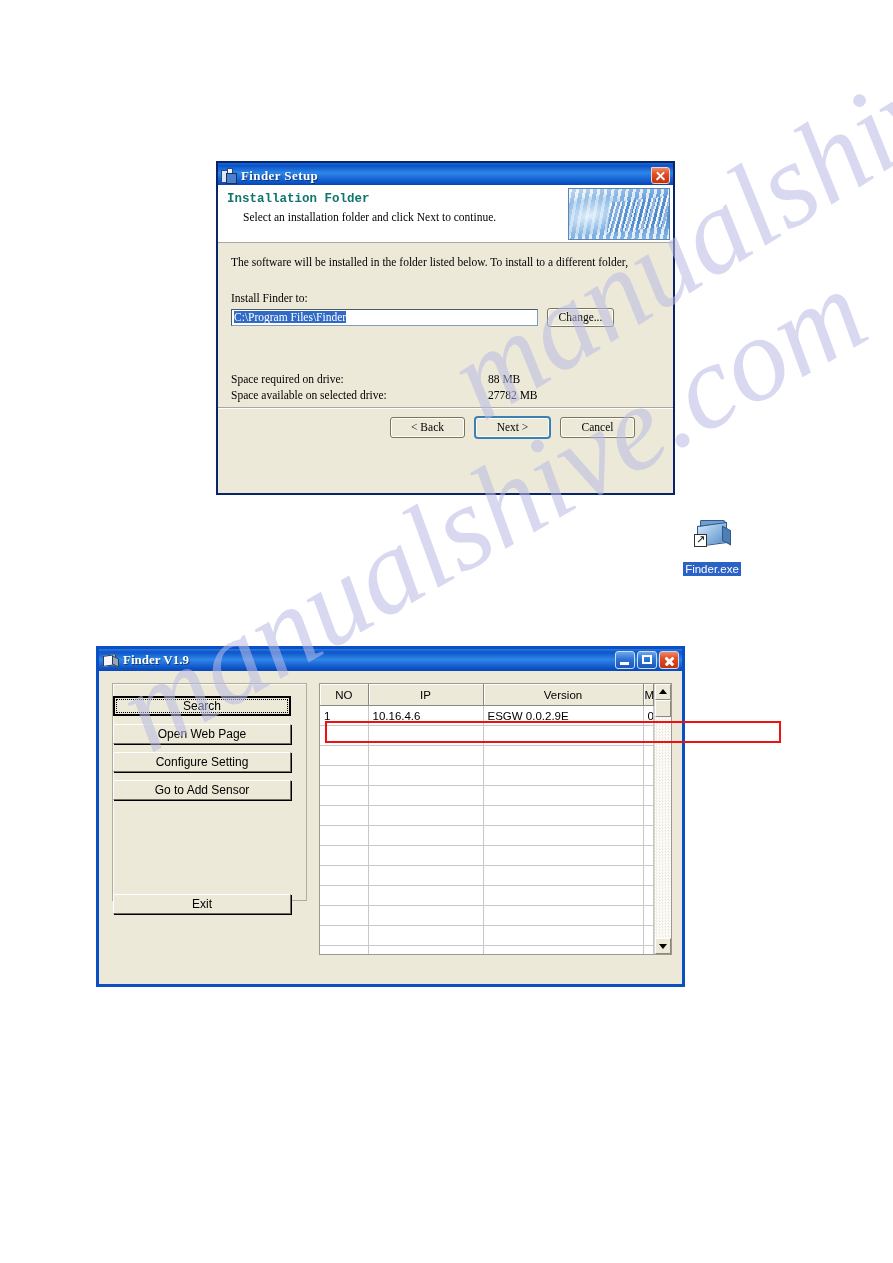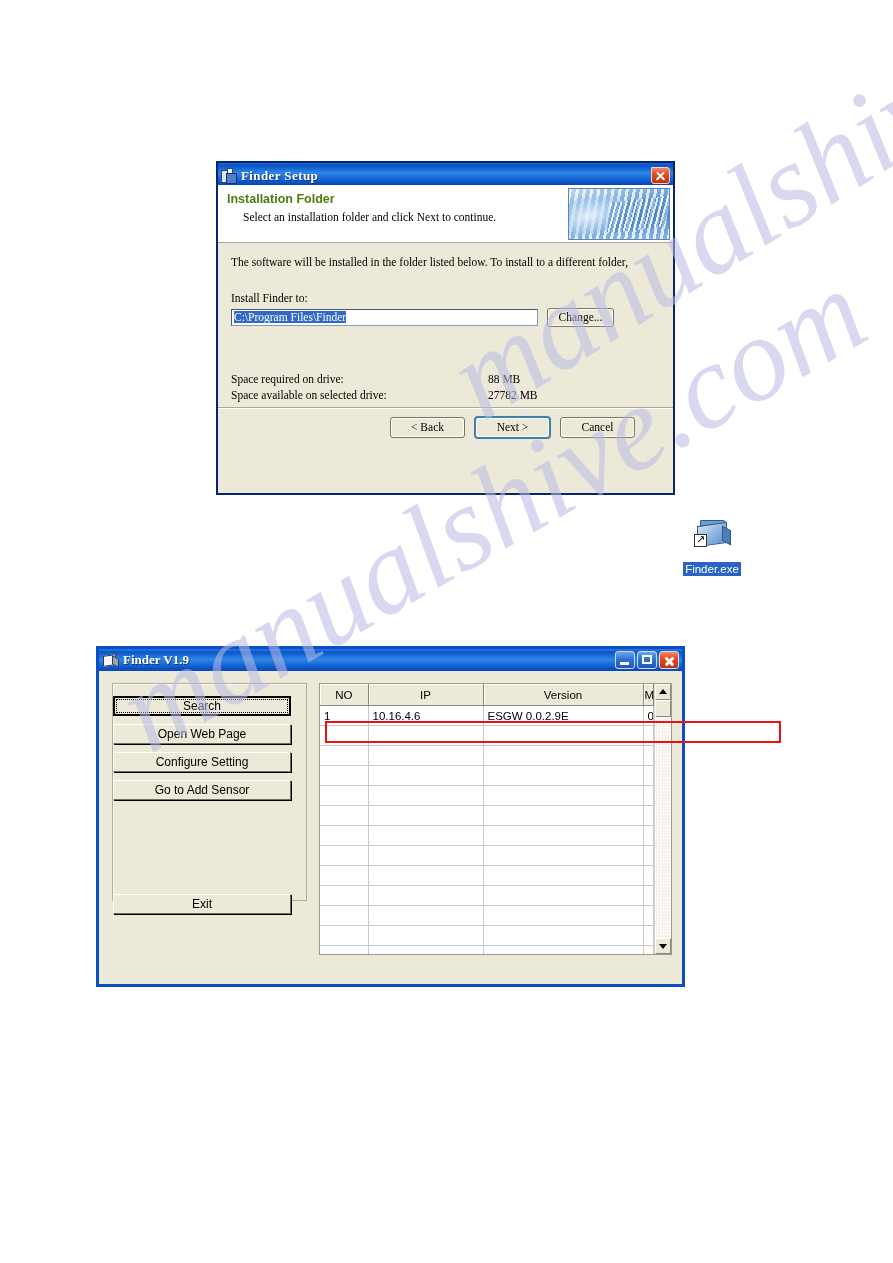--- a/index.html
+++ b/index.html
@@ -123,24 +123,24 @@
     border-bottom: 1px solid #aca899;
     display: flex;
     position: relative;
     box-sizing: border-box;
   }
   .setup-header-txt {
     flex: 1 1 auto;
     padding: 7px 0 0 9px;
   }
   .setup-h1 {
-    font-family: Liberation Sans, sans-serif;
+    font-family: Liberation Mono, monospace;
     font-weight: bold;
     font-size: 12.5px;
-    color: #4d7c0f;
+    color: #0f766e;
   }
   .setup-h2 {
     font-family: "Liberation Serif", serif;
     font-size: 11.5px;
     color: #000;
     padding-left: 16px;
     margin-top: 5px;
   }
   .setup-banner {
     width: 102px; height: 52px;

